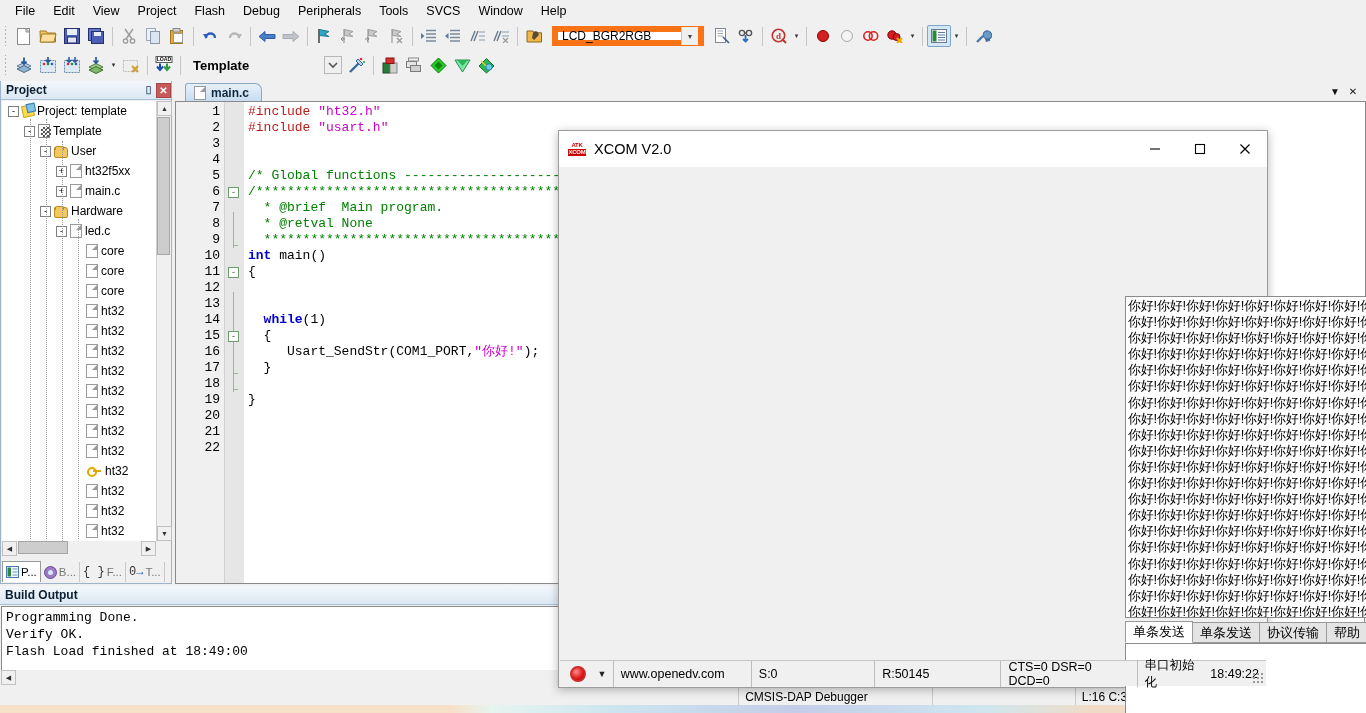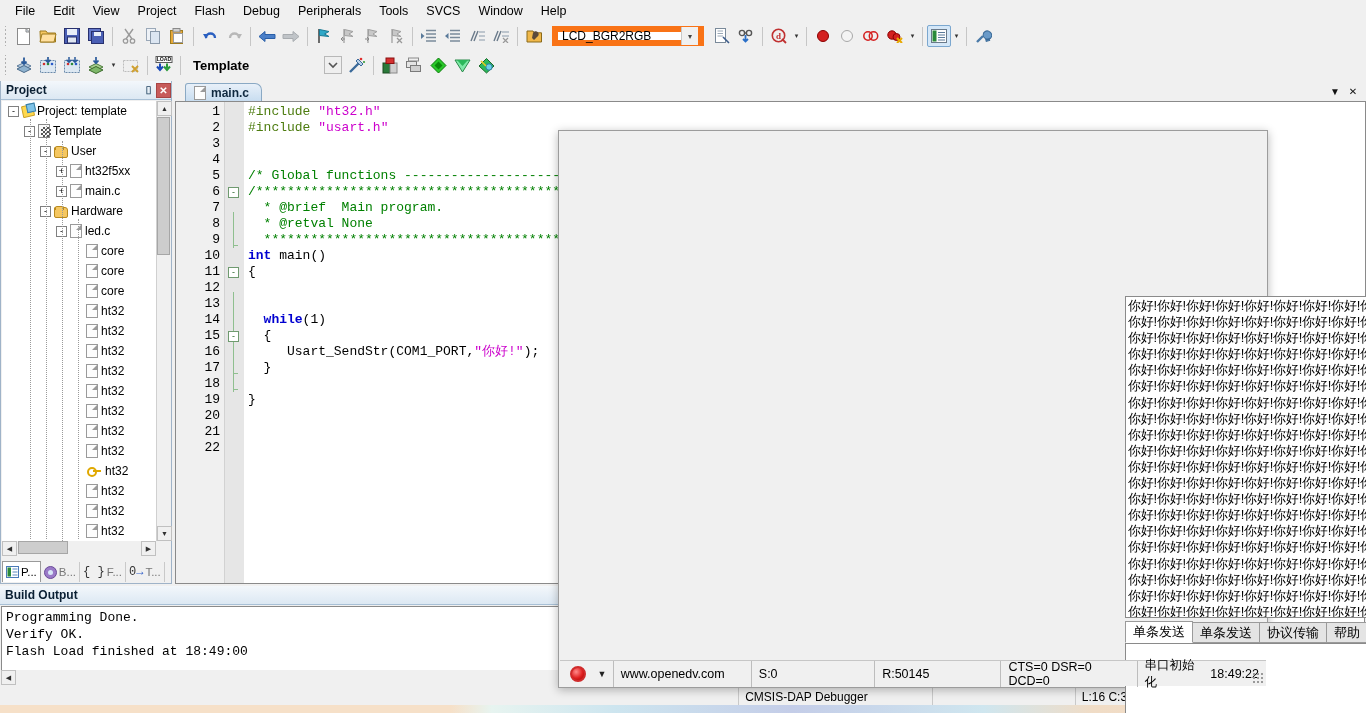--- a/index.html
+++ b/index.html
@@ -155,21 +155,21 @@
     background: #e6e6e6; border-left: 1px solid #d2d2d2; }
   .code-line {
     position: relative; height: 16px; line-height: 16px; white-space: pre;
     font-family: "Liberation Mono", monospace; font-size: 13px;
   }
   .lnum {
     position: absolute; left: 0; width: 44px; text-align: right; color: #000;
     font-family: "Liberation Mono", monospace; font-size: 13px;
   }
   .ctext { position: absolute; left: 72px; }
-  .k-pre { color: #4d7c0f; }      
+  .k-pre { color: #b91c1c; }      
   .k-str { color: #cc00cc; }
   .k-cmt { color: #008000; }
   .k-kw  { color: #0000d0; font-weight: bold; }
   .k-txt { color: #000; }
   .foldbox {
     position: absolute; left: 52px; width: 11px; height: 11px; top: 2px;
     border: 1px solid #6f9a6f; background: #fff; color: #2a662a; font-size: 9px;
     line-height: 9px; text-align: center; cursor: default;
     font-family: "Liberation Sans", sans-serif;
   }
@@ -910,20 +910,43 @@
         <span class="sb-ind">SCRL</span>
         <span class="sb-ind">OVR</span>
         <span class="sb-ind">R/W</span>
       </div>
   </div>
 
   <div id="taskbar"></div>
 
   <div id="xcom">
 
+    <div id="xtitle">
+      <div class="xlogo">
+        <span class="l1">ATK</span>
+        <span class="l2">XCOM</span>
+      </div>
+      <span id="xtitletext">XCOM V2.0</span>
+      <span style="flex:1"></span>
+      <span class="xwinbtn">
+        <svg width="12" height="12" viewBox="0 0 12 12">
+            <path d="M1 6 H11" stroke="#000" stroke-width="1.1"></path>
+          </svg>
+      </span>
+      <span class="xwinbtn">
+        <svg width="12" height="12" viewBox="0 0 12 12">
+            <rect x="1.5" y="1.5" width="9" height="9" fill="none" stroke="#000" stroke-width="1.1"></rect>
+          </svg>
+      </span>
+      <span class="xwinbtn cl">
+        <svg width="12" height="12" viewBox="0 0 12 12">
+            <path d="M1.5 1.5 L10.5 10.5 M10.5 1.5 L1.5 10.5" stroke="currentColor" stroke-width="1.2"></path>
+          </svg>
+      </span>
+    </div>
 
     <div id="xrecv">你好!你好!你好!你好!你好!你好!你好!你好!你好!你好!你好!你好!你好!你好!你好!你好!你好!你好!你好!你好!你好!你好!你好!你好!你好!你好!你好!你好!你好!你好!你好!你好!你好!你好!你好!你好!你好!你好!你好!你好!你好!你好!你好!你好!你好!你好!你好!你好!你好!你好!你好!你好!你好!你好!你好!你好!你好!你好!你好!你好!你好!你好!你好!你好!你好!你好!你好!你好!你好!你好!你好!你好!你好!你好!你好!你好!你好!你好!你好!你好!你好!你好!你好!你好!你好!你好!你好!你好!你好!你好!你好!你好!你好!你好!你好!你好!你好!你好!你好!你好!你好!你好!你好!你好!你好!你好!你好!你好!你好!你好!你好!你好!你好!你好!你好!你好!你好!你好!你好!你好!你好!你好!你好!你好!你好!你好!你好!你好!你好!你好!你好!你好!你好!你好!你好!你好!你好!你好!你好!你好!你好!你好!你好!你好!你好!你好!你好!你好!你好!你好!你好!你好!你好!你好!你好!你好!你好!你好!你好!你好!你好!你好!你好!你好!你好!你好!你好!你好!你好!你好!你好!你好!你好!你好!你好!你好!你好!你好!你好!你好!你好!你好!你好!你好!你好!你好!你好!你好!你好!你好!你好!你好!你好!你好!你好!你好!你好!你好!你好!你好!你好!你好!你好!你好!你好!你好!你好!你好!你好!你好!你好!你好!你好!你好!你好!你好!你好!你好!你好!你好!你好!你好!你好!你好!你好!你好!你好!你好!你好!你好!你好!你好!你好!你好!你好!你好!你好!你好!你好!你好!你好!你好!你好!你好!你好!你好!你好!你好!你好!你好!你好!你好!你好!你好!你好!你好!你好!你好!你好!你好!你好!你好!你好!你好!你好!你好!你好!你好!你好!你好!你好!你好!你好!你好!你好!你好!你好!你好!你好!你好!你好!你好!你好!你好!你好!你好!你好!你好!你好!你好!你好!你好!你好!你好!你好!你好!你好!你好!你好!你好!你好!你好!你好!你好!你好!你好!你好!你好!你好!你好!你好!你好!你好!你好!你好!你好!你好!你好!你好!你好!你好!你好!你好!你好!你好!你好!你好!你好!你好!你好!你好!你好!你好!你好!你好!你好!你好!你好!你好!你好!你好!你好!你好!你好!你好!你好!你好!你好!你好!你好!你好!你好!你好!你好!你好!你好!你好!你好!你好!你好!你好!你好!你好!你好!你好!你好!你好!你好!你好!你好!你好!你好!你好!你好!你好!你好!你好!你好!你好!你好!你好!你好!你好!你好!你好!你好!你好!你好!你好!你好!你好!你好!你好!你好!你好!你好!你好!你好!你好!你好!你好!你好!你好!你好!你好!你好!你好!你好!你好!你好!你好!你好!你好!你好!你好!你好!你好!你好!你好!你好!你好!你好!你好!你好!你好!你好!你好!你好!你好!你好!你好!你好!你好!你好!你好!你好!你好!你好!你好!你好!你好!你好!你好!你好!你好!你好!你好!你好!你好!你好!你好!你好!你好!你好!你好!你好!你好!你好!你好!你好!你好!你好!你好!你好!你好!你好!你好!你好!你好!你好!你好!你好!你好!你好!你好!你好!你好!你好!你好!你好!你好!你好!你好!你好!你好!你好!你好!你好!你好!你好!你好!你好!你好!你好!你好!你好!你好!你好!你好!你好!你好!你好!你好!你好!你好!你好!你好!你好!你好!你好!你好!你好!你好!你好!你好!你好!你好!你好!你好!你好!你好!你好!你好!你好!你好!你好!你好!你好!你好!你好!你好!你好!你好!你好!你好!你好!你好!你好!你好!你好!你好!你好!你好!你好!你好!你好!你好!你好!你好!你好!你好!你好!你好!你好!你好!你好!你好!你好!你好!你好!你好!你好!你好!你好!你好!你好!你好!你好!你好!你好!你好!你好!你好!你好!你好!你好!你好!你好!你好!你好!你好!你好!你好!你好!你好!你好!你好!你好!你好!你好!你好!你好!你好!你好!你好!你好!你好!你好!你好!你好!你好!你好!你好!你好!你好!你好!你好!你好!你好!你好!你好!你好!你好!你好!你好!你好!你好!你好!你好!你好!你好!你好!你好!你好!你好!你好!你好!你好!你好!你好!你好!你好!你好!你好!你好!你好!你好!你好!你好!你好!你好!你好!你好!你好!你好!你好!你好!你好!你好!你好!你好!你好!你好!你好!你好!你好!你好!你好!你好!你好!你好!你好!你好!你好!你好!你好!你好!你好!你好!你好!你好!你好!你好!你好!你好!你好!你好!你好!你好!你好!你好!你好!你好!你好!你好!你好!你好!你好!你好!你好!你好!你好!你好!你好!你好!你好!你好!你好!你好!你好!你好!你好!你好!你好!你好!你好!你好!你好!你好!你好!你好!你好!你好!你好!你好!你好!你好!你好!你好!你好!你好!你好!你好!你好!你好!你好!你好!你好!你好!你好!你好!你好!你好!你好!你好!你好!你好!你好!你好!你好!你好!你好!你好!你好!你好!你好!你好!你好!你好!你好!你好!你好!你好!你好!你好!你好!你好!你好!你好!你好!你好!你好!你好!你好!你好!你好!你好!你好!你好!你好!你好!你好!你好!你好!你好!你好!你好!你好!你好!你好!你好!你好!你好!你好!你好!你好!你好!你好!你好!你好!你好!你好!你好!你好!你好!你好!你好!你好!你好!你好!你好!你好!你好!你好!你好!你好!你好!你好!你好!你好!你好!你好!你好!你好!你好!你好!你好!你好!你好!你好!你好!你好!你好!你好!你好!你好!你好!你好!你好!你好!你好!你好!你好!你好!你好!你好!你好!你好!你好!你好!你好!你好!你好!你好!你好!你好!你好!你好!你好!你好!你好!你好!你好!你好!你好!你好!你好!你好!你好!你好!你好!你好!你好!你好!你好!你好!你好!你好!你好!你好!你好!你好!你好!你好!你好!你好!你好!你好!你好!你好!你好!你好!你好!你好!你好!你好!你好!你好!你好!你好!你好!你好!你好!你好!你好!你好!你好!你好!你好!你好!你好!你好!你好!你好!你好!你好!你好!你好!你好!你好!你好!你好!你好!你好!你好!你好!你好!你好!你好!你好!你好!你好!你好!你好!你好!你好!你好!你好!你好!你好!你好!你好!你好!你好!你好!你好!你好!你好!你好!你好!你好!你好!你好!你好!你好!你好!你好!你好!你好!你好!你好!你好!你好!你好!你好!你好!你好!你好!你好!你好!你好!你好!你好!你好!你好!你好!你好!你好!你好!你好!你好!你好!你好!你好!你好!你好!你好!你好!你好!你好!你好!你好!你好!你好!你好!你好!你好!你好!你好!你好!你好!你好!你好!你好!你好!你好!你好!你好!你好!你好!你好!你好!你好!你好!你好!你好!你好!你好!你好!你好!你好!你好!你好!你好!你好!你好!你好!你好!你好!你好!你好!你好!你好!你好!你好!你好!你好!你好!你好!你好!你好!你好!你好!你好!你好!你好!你好!你好!你好!你好!你好!你好!你好!你好!你好!你好!你好!你好!你好!你好!你好!你好!你好!你好!你好!你好!你好!你好!你好!你好!你好!你好!你好!你好!你好!你好!你好!你好!你好!你好!你好!你好!你好!你好!你好!你好!你好!你好!你好!你好!你好!你好!你好!你好!你好!你好!你好!你好!你好!你好!你好!你好!你好!你好!你好!你好!你好!你好!你好!你好!你好!你好!你好!你好!你好!你好!你好!你好!你好!你好!你好!你好!你好!你好!你好!你好!你好!你好!你好!你好!你好!你好!你好!你好!你好!你好!你好!你好!你好!你好!你好!你好!你好!你好!你好!你好!你好!你好!你好!你好!你好!你好!你好!你好!你好!你好!你好!你好!你好!你好!你好!你好!你好!你好!你好!你好!你好!你好!你好!你好!你好!你好!你好!你好!你好!你好!你好!你好!你好!你好!你好!你好!你好!你好!你好!你好!你好!你好!你好!你好!你好!你好!你好!你好!你好!你好!你好!你好!你好!你好!你好!你好!你好!你好!你好!你好!你好!你好!你好!你好!你好!你好!你好!你好!你好!你好!你好!你好!你好!你好!你好!你好!你好!你好!你好!你好!你好!你好!你好!你好!你好!你好!你好!你好!你好!你好!你好!你好!你好!你好!你好!你好!你好!</div>
 
     <div class="xtabs">
         <div class="xtab sel">单条发送</div>
         <div class="xtab">单条发送</div>
         <div class="xtab">协议传输</div>
         <div class="xtab">帮助</div>
       </div>
 

